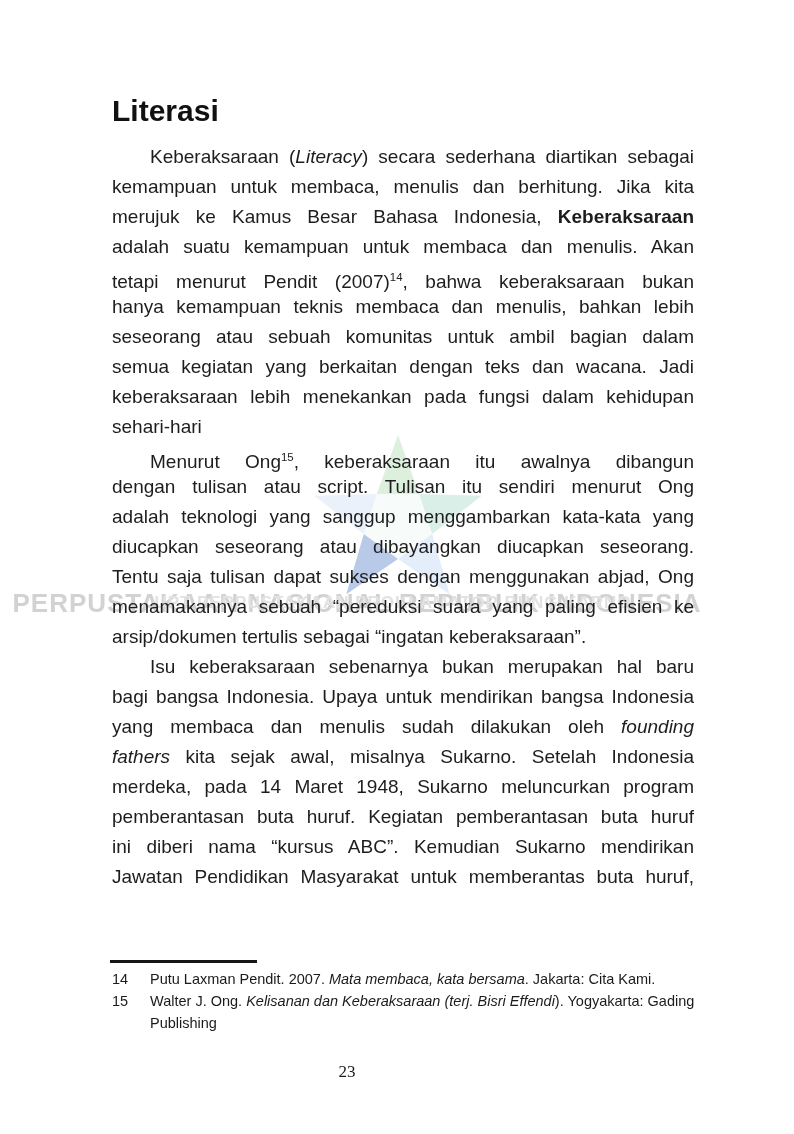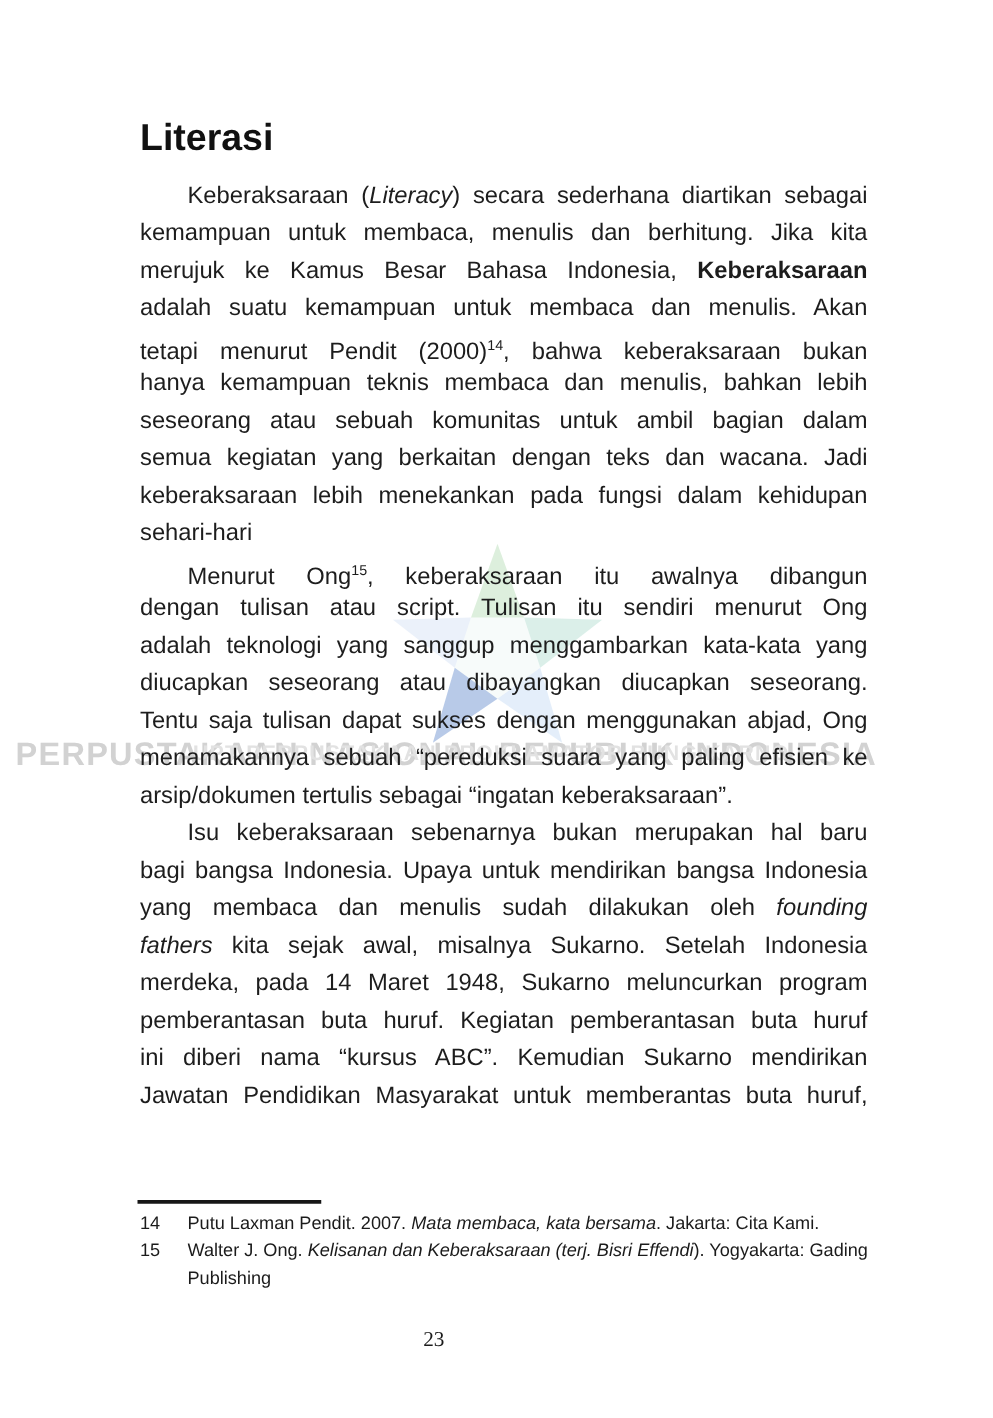--- a/index.html
+++ b/index.html
@@ -76,21 +76,21 @@
 
   <div class="content-layer">
     <div class="doc-title">Literasi</div>
 
     <div class="body-text">
         <div>
           <div class="line indent"><span>Keberaksaraan (</span><span class="i">Literacy</span><span>) secara sederhana diartikan sebagai</span></div>
           <div class="line"><span>kemampuan untuk membaca, menulis dan berhitung.  Jika kita</span></div>
           <div class="line"><span>merujuk ke Kamus Besar Bahasa Indonesia, </span><span class="b">Keberaksaraan</span></div>
           <div class="line"><span>adalah suatu kemampuan untuk membaca dan menulis. Akan</span></div>
-          <div class="line"><span>tetapi menurut Pendit (2000)</span><span class="sup">14</span><span>, bahwa keberaksaraan bukan</span></div>
+          <div class="line"><span>tetapi menurut Pendit (2007)</span><span class="sup">14</span><span>, bahwa keberaksaraan bukan</span></div>
           <div class="line"><span>hanya kemampuan teknis membaca dan menulis, bahkan lebih</span></div>
           <div class="line"><span>seseorang atau sebuah komunitas untuk ambil bagian dalam</span></div>
           <div class="line"><span>semua kegiatan yang berkaitan dengan teks dan wacana.  Jadi</span></div>
           <div class="line"><span>keberaksaraan lebih menekankan pada fungsi dalam kehidupan</span></div>
           <div class="line lastline"><span>sehari-hari</span></div>
         </div>
         <div>
           <div class="line indent"><span>Menurut Ong</span><span class="sup">15</span><span>, keberaksaraan itu awalnya dibangun</span></div>
           <div class="line"><span>dengan tulisan atau script. Tulisan itu sendiri menurut Ong</span></div>
           <div class="line"><span>adalah teknologi yang sanggup menggambarkan kata-kata yang</span></div>

